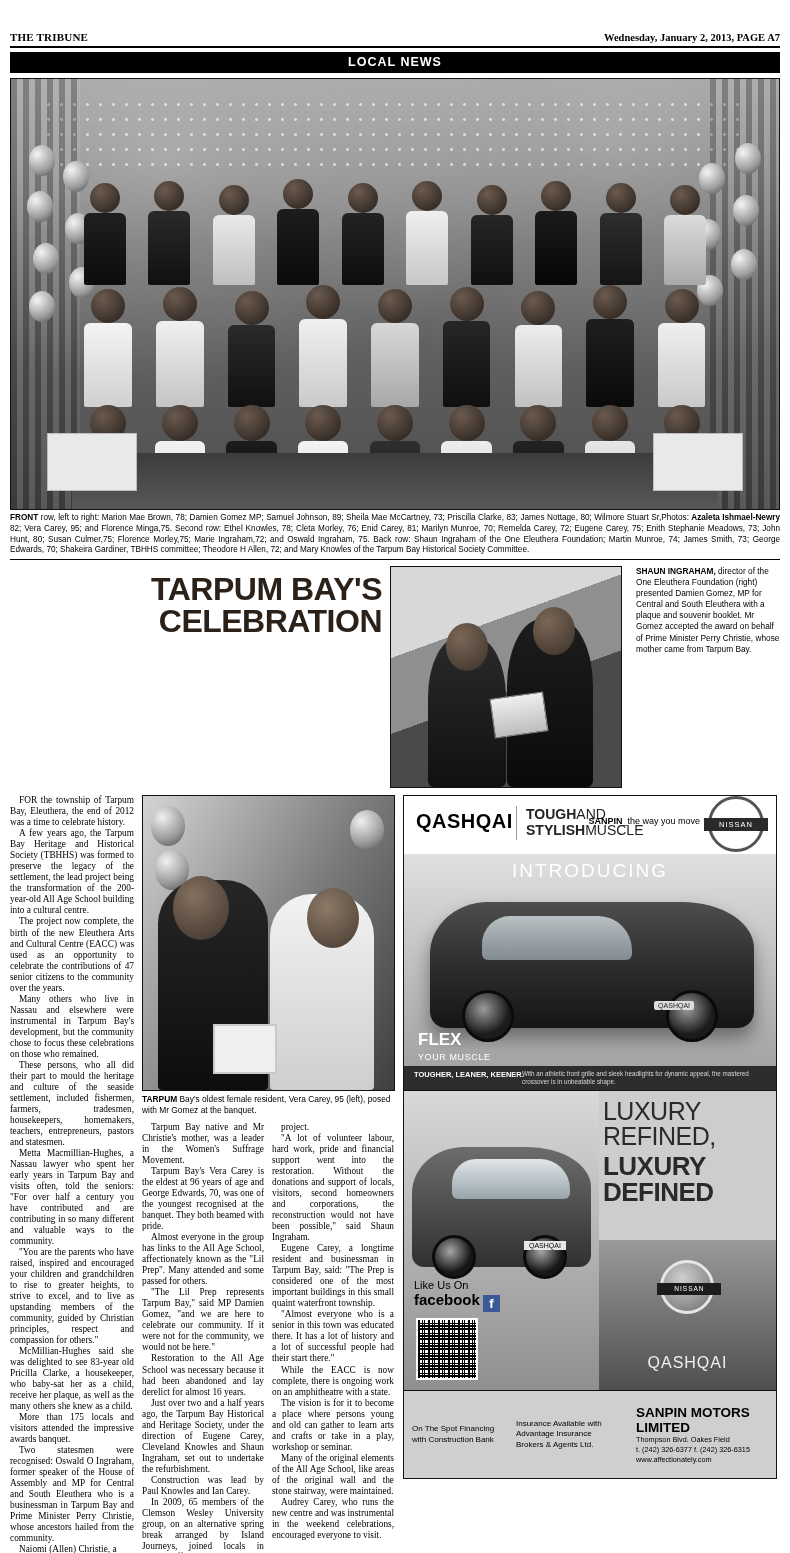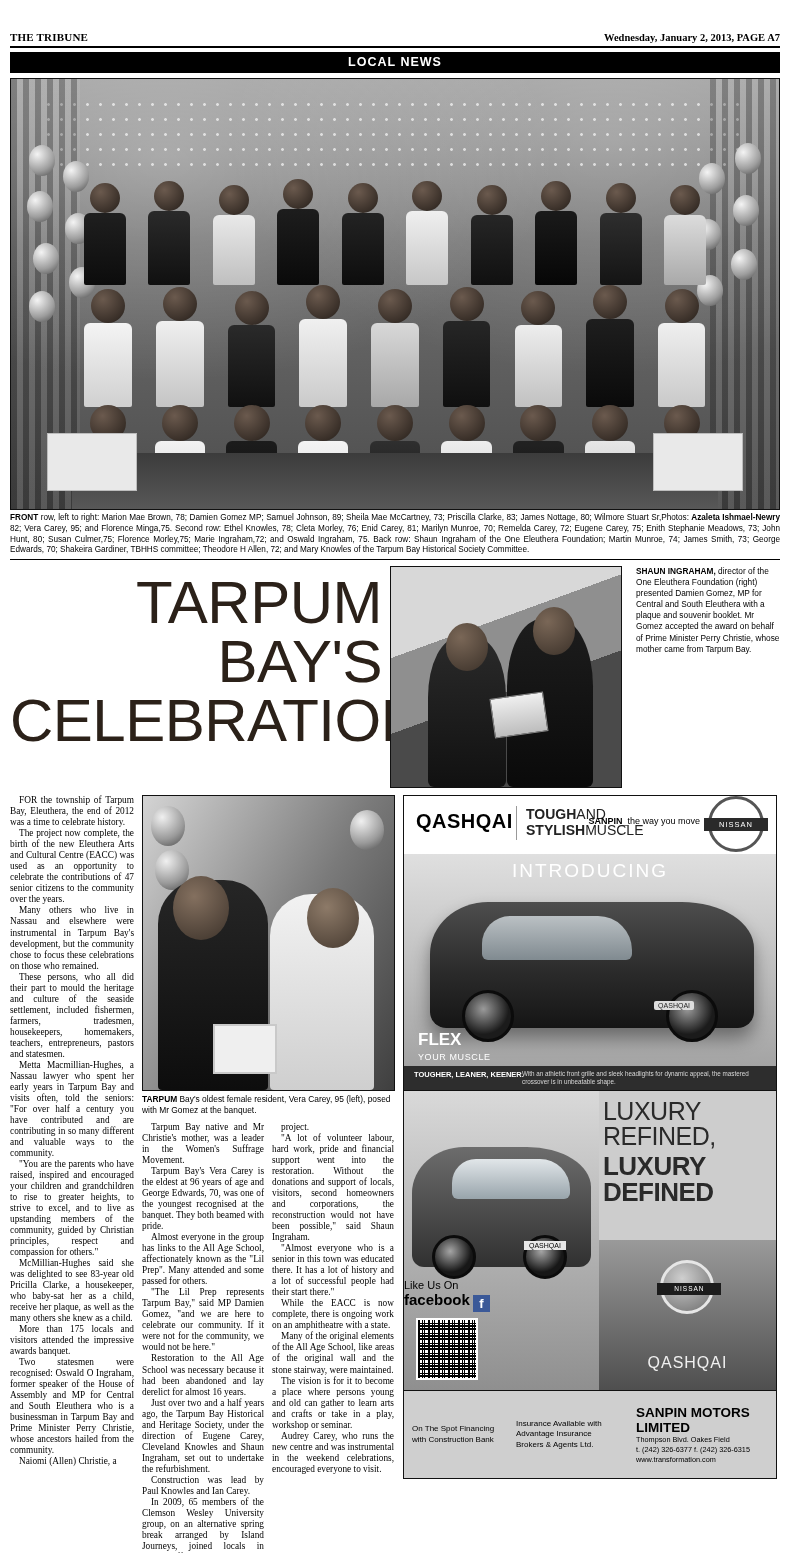--- a/index.html
+++ b/index.html
@@ -79,22 +79,22 @@
     margin-top: 3px; padding-bottom: 3px; border-bottom: 1px solid #000;
   }
   .hero-caption b { font-weight: bold; }
   .hero-caption .credit { float:right; }
 
   
   .upper { display:flex; gap: 8px; margin-top: 6px; }
   .headline-wrap { width: 372px; padding-top: 8px; }
   .headline {
     font-family:"Liberation Sans", sans-serif;
-    font-weight: normal;
-    font-size: 60px;
+    font-weight: bold;
+    font-size: 32px;
     line-height: 0.98;
     letter-spacing: -0.5px;
     color:#2b2119;
     text-align: right;
     text-transform: uppercase;
   }
   .headline .l1 { display:block; }
   .headline .l2 { display:block; }
   .headline .l3 { display:block; }
 
@@ -218,21 +218,21 @@
   .ad-luxury .grill { position:absolute; left:0; right:0; bottom:0; height:150px;
      background: linear-gradient(#9a9a9a,#4f4f4f); }
   .ad-luxury .grill .badge { position:absolute; left:50%; top:20px; transform:translateX(-50%);
      width:54px; height:54px; border-radius:50%; border:3px solid #e6e6e6;
      background: radial-gradient(circle at 40% 32%, #cfcfcf, #6d6d6d); }
   .ad-luxury .grill .badge .bar { position:absolute; top:20px; left:-6px; width:64px; height:12px;
      background:#1c1c1c; color:#fff; font-size:6.5px; text-align:center; line-height:12px;
      font-family:"Liberation Sans", sans-serif; letter-spacing:1px; }
   .ad-luxury .grill .qlabel { position:absolute; left:50%; transform:translateX(-50%) ; bottom:18px;
      color:#f0f0f0; font-family:"Liberation Sans", sans-serif; font-size:16px; letter-spacing:1px; }
-  .ad-luxury .likebox { position:absolute; left:0; bottom:78px; width:120px; }
+  .ad-luxury .likebox { position:absolute; left:10px; bottom:78px; width:120px; }
   .ad-luxury .likebox .t1 { font-family:"Liberation Sans", sans-serif; font-size:11px; }
   .ad-luxury .likebox .t2 { font-family:"Liberation Sans", sans-serif; font-size:15px; font-weight:bold; }
   .ad-luxury .fbicon { display:inline-block; width:17px; height:17px; background:#3b5998; color:#fff;
      font-family:"Liberation Sans", sans-serif; font-weight:bold; font-size:13px; text-align:center;
      line-height:17px; vertical-align:-3px; margin-left:3px; }
   .ad-luxury .qr { position:absolute; left:12px; bottom:10px; width:62px; height:62px; background:#fff;
      background-image:
        linear-gradient(90deg, #000 25%, transparent 25% 37%, #000 37% 50%, transparent 50% 62%, #000 62% 75%, transparent 75%),
        linear-gradient(0deg, #000 18%, transparent 18% 32%, #000 32% 46%, transparent 46% 60%, #000 60% 72%, transparent 72%);
      background-size: 10px 10px, 10px 10px; border:2px solid #fff; }
@@ -432,20 +432,21 @@
     </div>
     <div class="award-caption">
       <b>SHAUN INGRAHAM,</b><span> director of the One Eleuthera Foundation (right) presented Damien Gomez, MP for Central and South Eleuthera with a plaque and souvenir booklet.  Mr Gomez accepted the award on behalf of Prime Minister Perry Christie, whose mother came from Tarpum Bay.</span>
     </div>
   </div>
 
   <div class="lower">
 
     <div class="col">
       <p class="first">FOR the township of Tarpum Bay, Eleuthera, the end of 2012 was a time to celebrate history.</p>
+      <p>A few years ago, the Tarpum Bay Heritage and Historical Society (TBHHS) was formed to preserve the legacy of the settlement, the lead project being the transformation of the 200-year-old All Age School building into a cultural centre.</p>
       <p>The project now complete, the birth of the new Eleuthera Arts and Cultural Centre (EACC) was used as an opportunity to celebrate the contributions of 47 senior citizens to the community over the years.</p>
       <p>Many others who live in Nassau and elsewhere were instrumental in Tarpum Bay's development, but the community chose to focus these celebrations on those who remained.</p>
       <p>These persons, who all did their part to mould the heritage and culture of the seaside settlement, included fishermen, farmers, tradesmen, housekeepers, homemakers, teachers, entrepreneurs, pastors and statesmen.</p>
       <p>Metta Macmillian-Hughes, a Nassau lawyer who spent her early years in Tarpum Bay and visits often, told the seniors: "For over half a century you have contributed and are contributing in so many different and valuable ways to the community.</p>
       <p>"You are the parents who have raised, inspired and encouraged your children and grandchildren to rise to greater heights, to strive to excel, and to live as upstanding members of the community, guided by Christian principles, respect and compassion for others."</p>
       <p>McMillian-Hughes said she was delighted to see 83-year old Pricilla Clarke, a housekeeper, who baby-sat her as a child, receive her plaque, as well as the many others she knew as a child.</p>
       <p>More than 175 locals and visitors attended the impressive awards banquet.</p>
       <p>Two statesmen were recognised: Oswald O Ingraham, former speaker of the House of Assembly and MP for Central and South Eleuthera who is a businessman in Tarpum Bay and Prime Minister Perry Christie, whose ancestors hailed from the community.</p>
       <p>Naiomi (Allen) Christie, a</p>
     </div>
@@ -472,24 +473,25 @@
           <p>Almost everyone in the group has links to the All Age School, affectionately known as the "Lil Prep". Many attended and some passed for others.</p>
           <p>"The Lil Prep represents Tarpum Bay," said MP Damien Gomez, "and we are here to celebrate our community. If it were not for the community, we would not be here."</p>
           <p>Restoration to the All Age School was necessary because it had been abandoned and lay derelict for almost 16 years.</p>
           <p>Just over two and a half years ago, the Tarpum Bay Historical and Heritage Society, under the direction of Eugene Carey, Cleveland Knowles and Shaun Ingraham, set out to undertake the refurbishment.</p>
           <p>Construction was lead by Paul Knowles and Ian Carey.</p>
           <p>In 2009, 65 members of the Clemson Wesley University group, on an alternative spring break arranged by Island Journeys, joined locals in kicking off the restoration</p>
         </div>
         <div class="col">
           <p class="first">project.</p>
           <p>"A lot of volunteer labour, hard work, pride and financial support went into the restoration. Without the donations and support of locals, visitors, second homeowners and corporations, the reconstruction would not have been possible," said Shaun Ingraham.</p>
+          <p>Eugene Carey, a longtime resident and businessman in Tarpum Bay, said: "The Prep is considered one of the most important buildings in this small quaint waterfront township.</p>
           <p>"Almost everyone who is a senior in this town was educated there. It has a lot of history and a lot of successful people had their start there."</p>
           <p>While the EACC is now complete, there is ongoing work on an amphitheatre with a state.</p>
+          <p>The vision is for it to become a place where persons young and old can gather to learn arts and crafts or take in a play, workshop or seminar.</p>
           <p>Many of the original elements of the All Age School, like areas of the original wall and the stone stairway, were maintained.</p>
-          <p>The vision is for it to become a place where persons young and old can gather to learn arts and crafts or take in a play, workshop or seminar.</p>
           <p>Audrey Carey, who runs the new centre and was instrumental in the weekend celebrations, encouraged everyone to visit.</p>
         </div>
       </div>
     </div>
 
     <div class="adcol">
 
       <div class="ad-nissan">
         <div class="topbar"></div>
         <div class="qashqai">QASHQAI</div>
@@ -557,19 +559,19 @@
         </div>
         <div class="s2">
           <div>Insurance Available with</div>
           <div>Advantage Insurance</div>
           <div>Brokers &amp; Agents Ltd.</div>
         </div>
         <div class="s3">
           <div class="name">SANPIN MOTORS LIMITED</div>
           <div class="addr">Thompson Blvd. Oakes Field</div>
           <div class="addr">t. (242) 326-6377 f. (242) 326-6315</div>
-          <div class="addr">www.transformation.com</div>
+          <div class="addr">www.affectionately.com</div>
         </div>
       </div>
 
     </div>
   </div>
 </div>
 
 </body></html>

